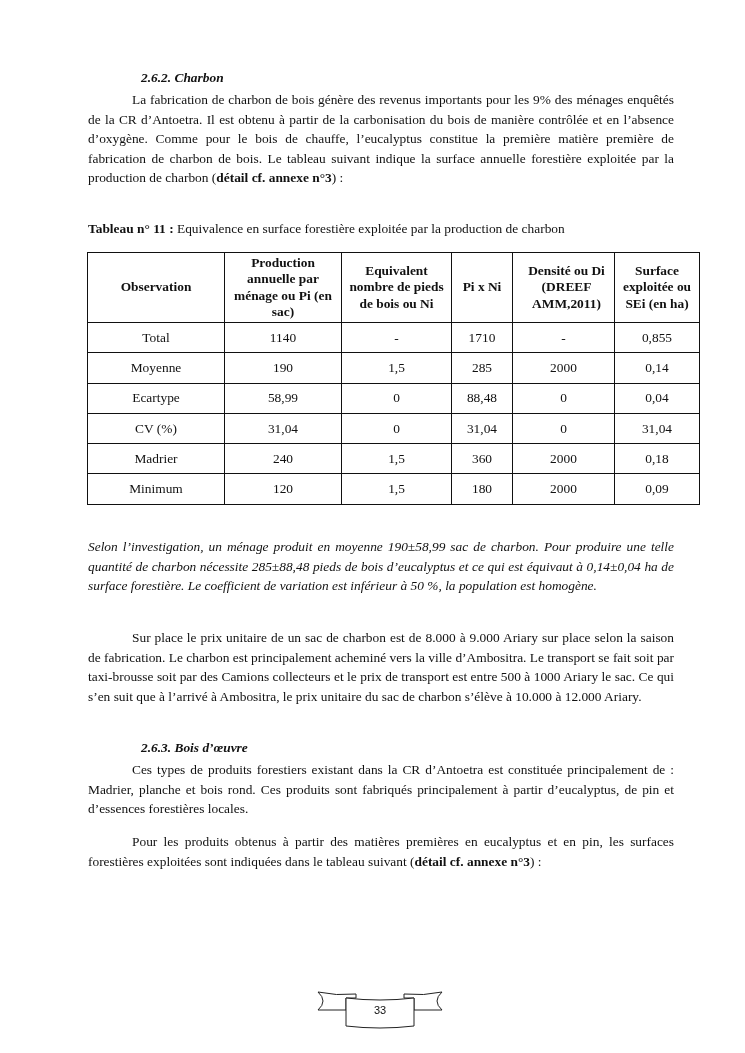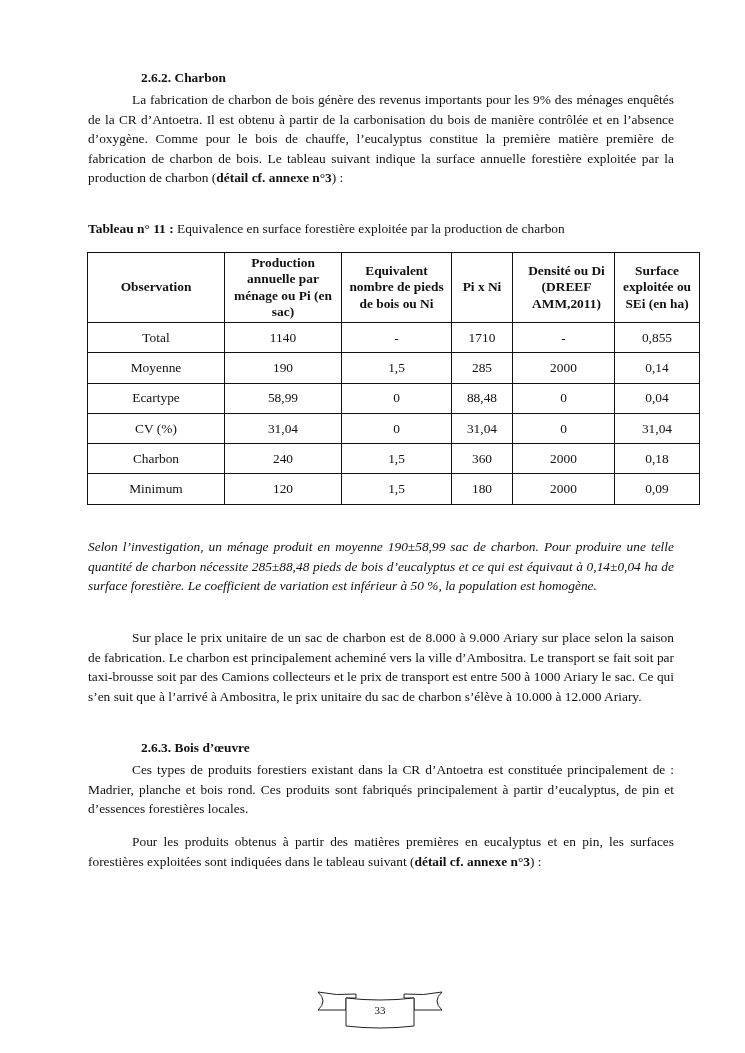--- a/index.html
+++ b/index.html
@@ -1,32 +1,32 @@
 <!DOCTYPE html>
 <html><head>
 <meta charset="utf-8">
 <style>
   html, body { margin: 0; padding: 0; background: #ffffff; }
   body { width: 745px; height: 1053px; position: relative; overflow: hidden;
          font-family: "Liberation Serif", serif; color: #111; font-size: 13.4px; }
   .page { position: absolute; left: 0; top: 0; width: 745px; height: 1053px; }
   .p { position: absolute; left: 88px; width: 586px; line-height: 19.6px; text-align: justify; margin: 0; }
   .indent { text-indent: 44px; }
-  .h { position: absolute; left: 141px; font-weight: bold; margin: 0; font-size: 13.4px; }
+  .h { position: absolute; left: 141px; font-weight: bold; margin: 0; font-size: 13.4px; font-style: italic; }
   b { font-weight: bold; }
   .caption { position: absolute; left: 88px; top: 221px; margin: 0; }
   table { position: absolute; left: 87px; top: 252px; border-collapse: collapse; font-size: 13.4px; }
   td, th { border: 1px solid #111; text-align: center; padding: 0 2px; }
   th { font-weight: bold; line-height: 16.2px; height: 69px; }
   td { height: 29.3px; }
   .c1 { width: 132px; } .c2 { width: 112px; } .c3 { width: 105px; } .c4 { width: 56px; text-align: center; }
   .c5 { width: 91px; padding-left: 8px; } .c6 { width: 80px; }
   .pagenum { position: absolute; left: 316px; top: 988px; width: 128px; height: 42px; }
   .pagenum span { position: absolute; left: 0; width: 128px; top: 16px; text-align: center;
-                  font-family: Liberation Serif, serif; font-size: 11px; }
+                  font-family: Liberation Sans, sans-serif; font-size: 11px; }
 </style>
 </head>
 <body>
 
 <div class="page">
 
   <p class="h" style="top:70px;">2.6.2. Charbon</p>
 
   <p class="p indent" style="top:90px;"><span>La fabrication de charbon de bois génère des revenus importants pour les 9% des ménages enquêtés de la CR d’Antoetra. Il est obtenu à partir de la carbonisation du bois de manière contrôlée et en l’absence d’oxygène. Comme pour le bois de chauffe, l’eucalyptus constitue la première matière première de fabrication de charbon de bois. Le tableau  suivant indique la surface annuelle forestière exploitée par la production de charbon (</span><b>détail cf. annexe n°3</b><span>) :</span></p>
 
@@ -70,21 +70,21 @@
       </tr>
       <tr>
         <td>CV (%)</td>
         <td>31,04</td>
         <td>0</td>
         <td>31,04</td>
         <td>0</td>
         <td>31,04</td>
       </tr>
       <tr>
-        <td>Charbon</td>
+        <td>Madrier</td>
         <td>240</td>
         <td>1,5</td>
         <td>360</td>
         <td>2000</td>
         <td>0,18</td>
       </tr>
       <tr>
         <td>Minimum</td>
         <td>120</td>
         <td>1,5</td>

